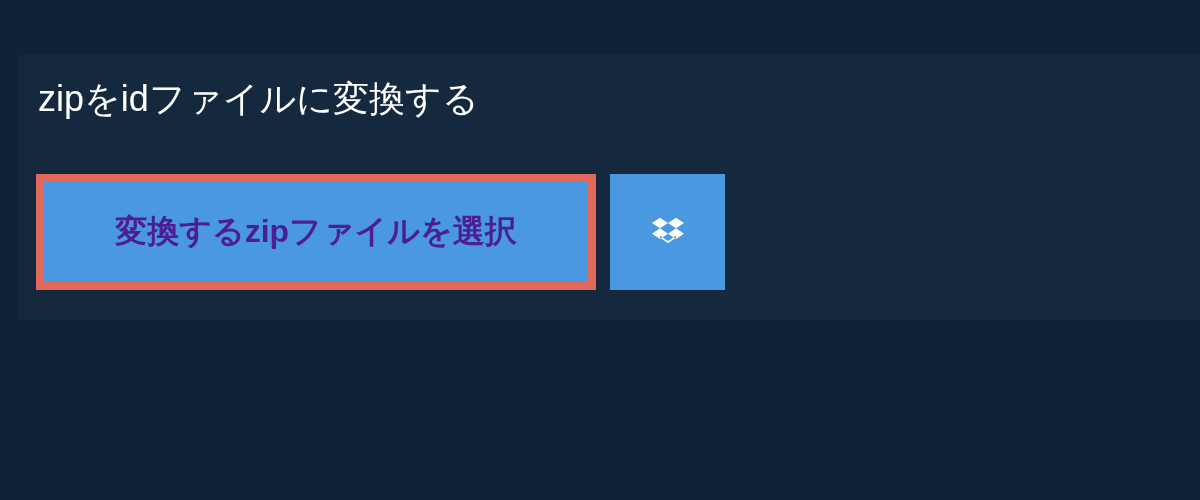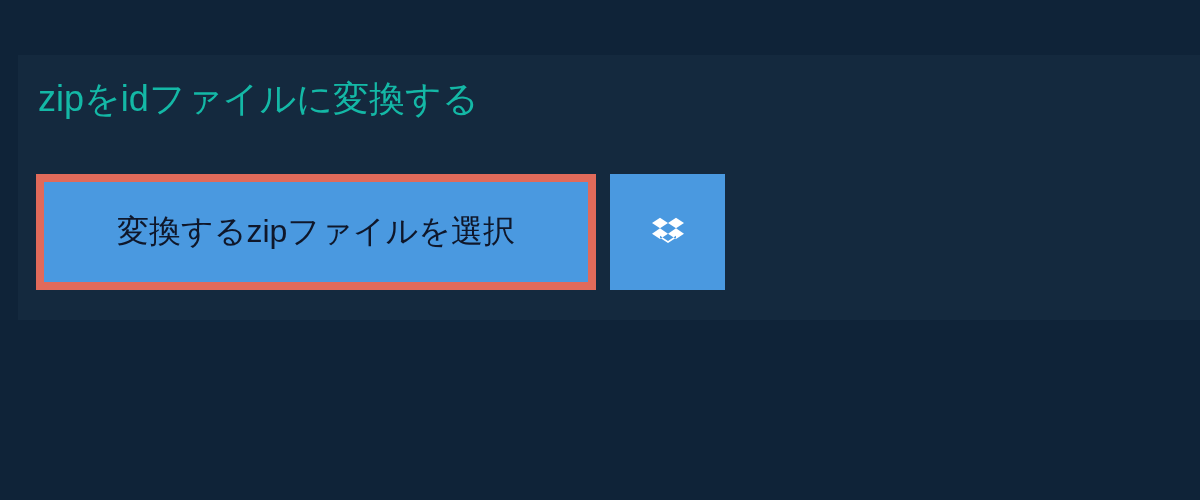--- a/index.html
+++ b/index.html
@@ -18,41 +18,41 @@
     
     .panel {
       background-color: #14293e;
       margin-top: 55px;
       margin-left: 18px;
       width: 1182px;
       padding: 0;
     }
     
     .title {
-      color: #14b8a6;
+      color: #ffffff;
       font-size: 36px;
       font-weight: 400;
       padding: 20px 20px 25px 20px;
       background-color: #14293e;
       display: inline-block;
     }
     
     .button-row {
       display: flex;
       gap: 14px;
       padding: 0 18px 30px 18px;
       margin-top: 25px;
     }
     
     .select-button {
       background-color: #4a99e0;
       border: 8px solid #e16a5a;
-      color: #0f172a;
+      color: #4c1d95;
       font-size: 32px;
-      font-weight: 400;
+      font-weight: 700;
       padding: 28px 40px;
       cursor: pointer;
       display: flex;
       align-items: center;
       justify-content: center;
       min-width: 560px;
     }
     
     .dropbox-button {
       background-color: #4a99e0;

